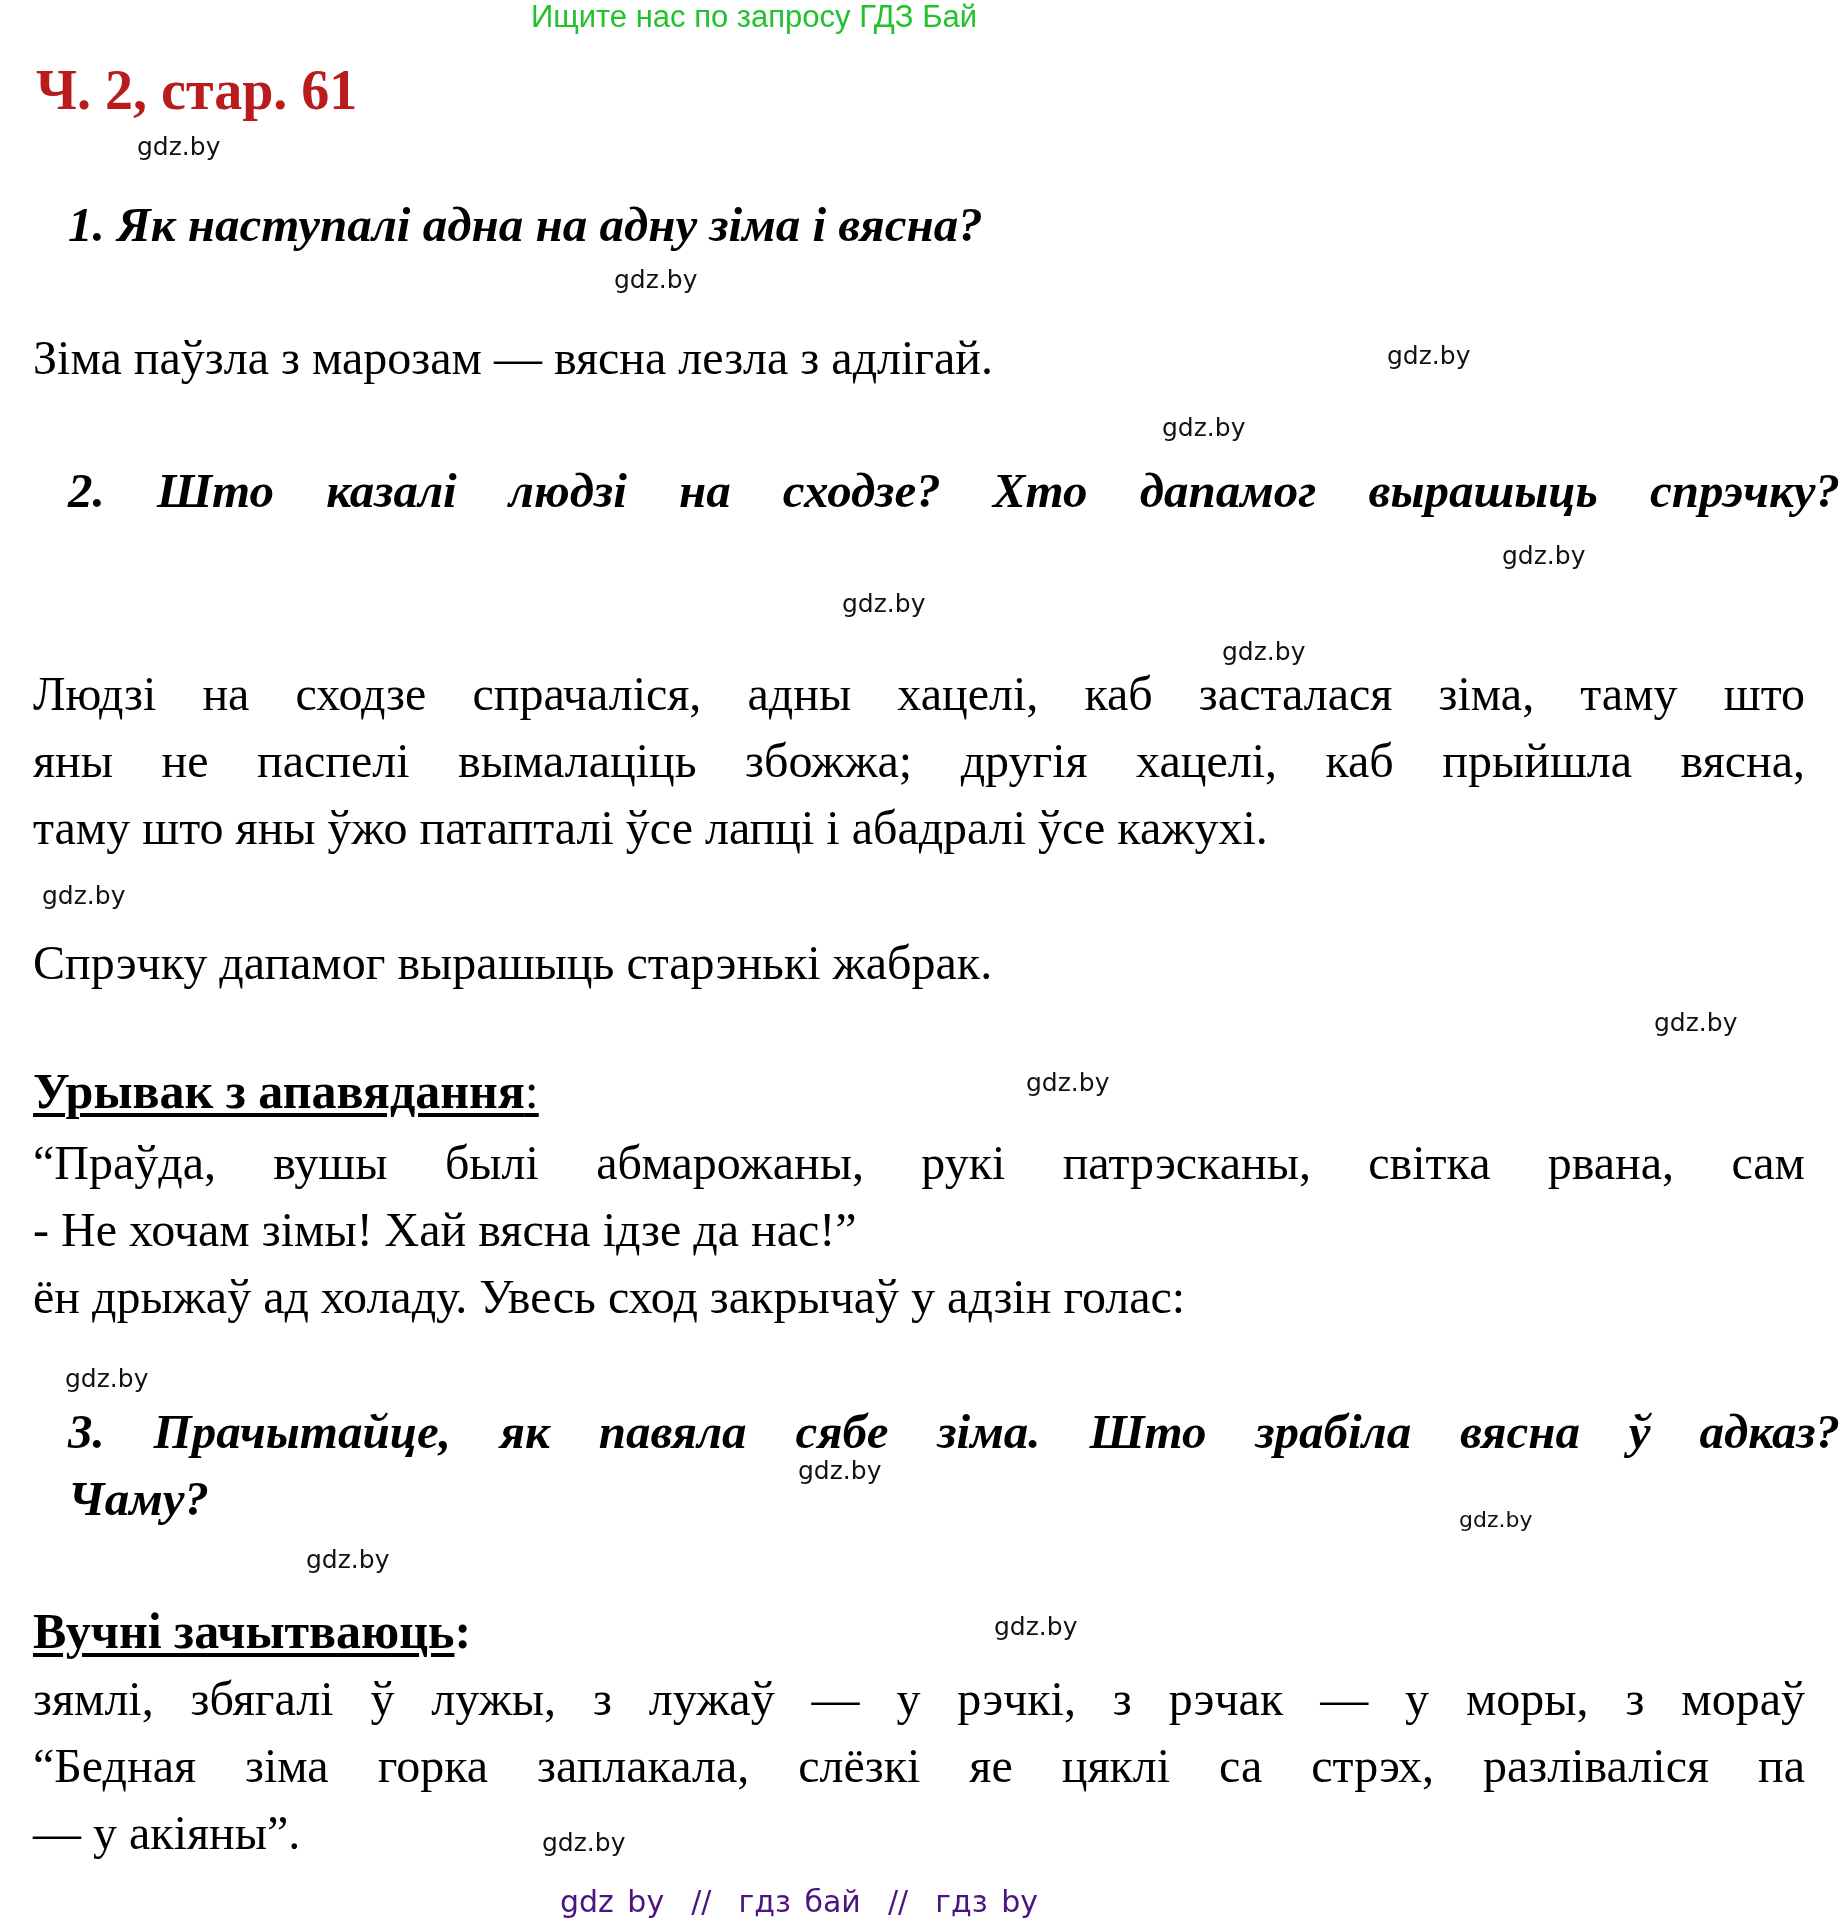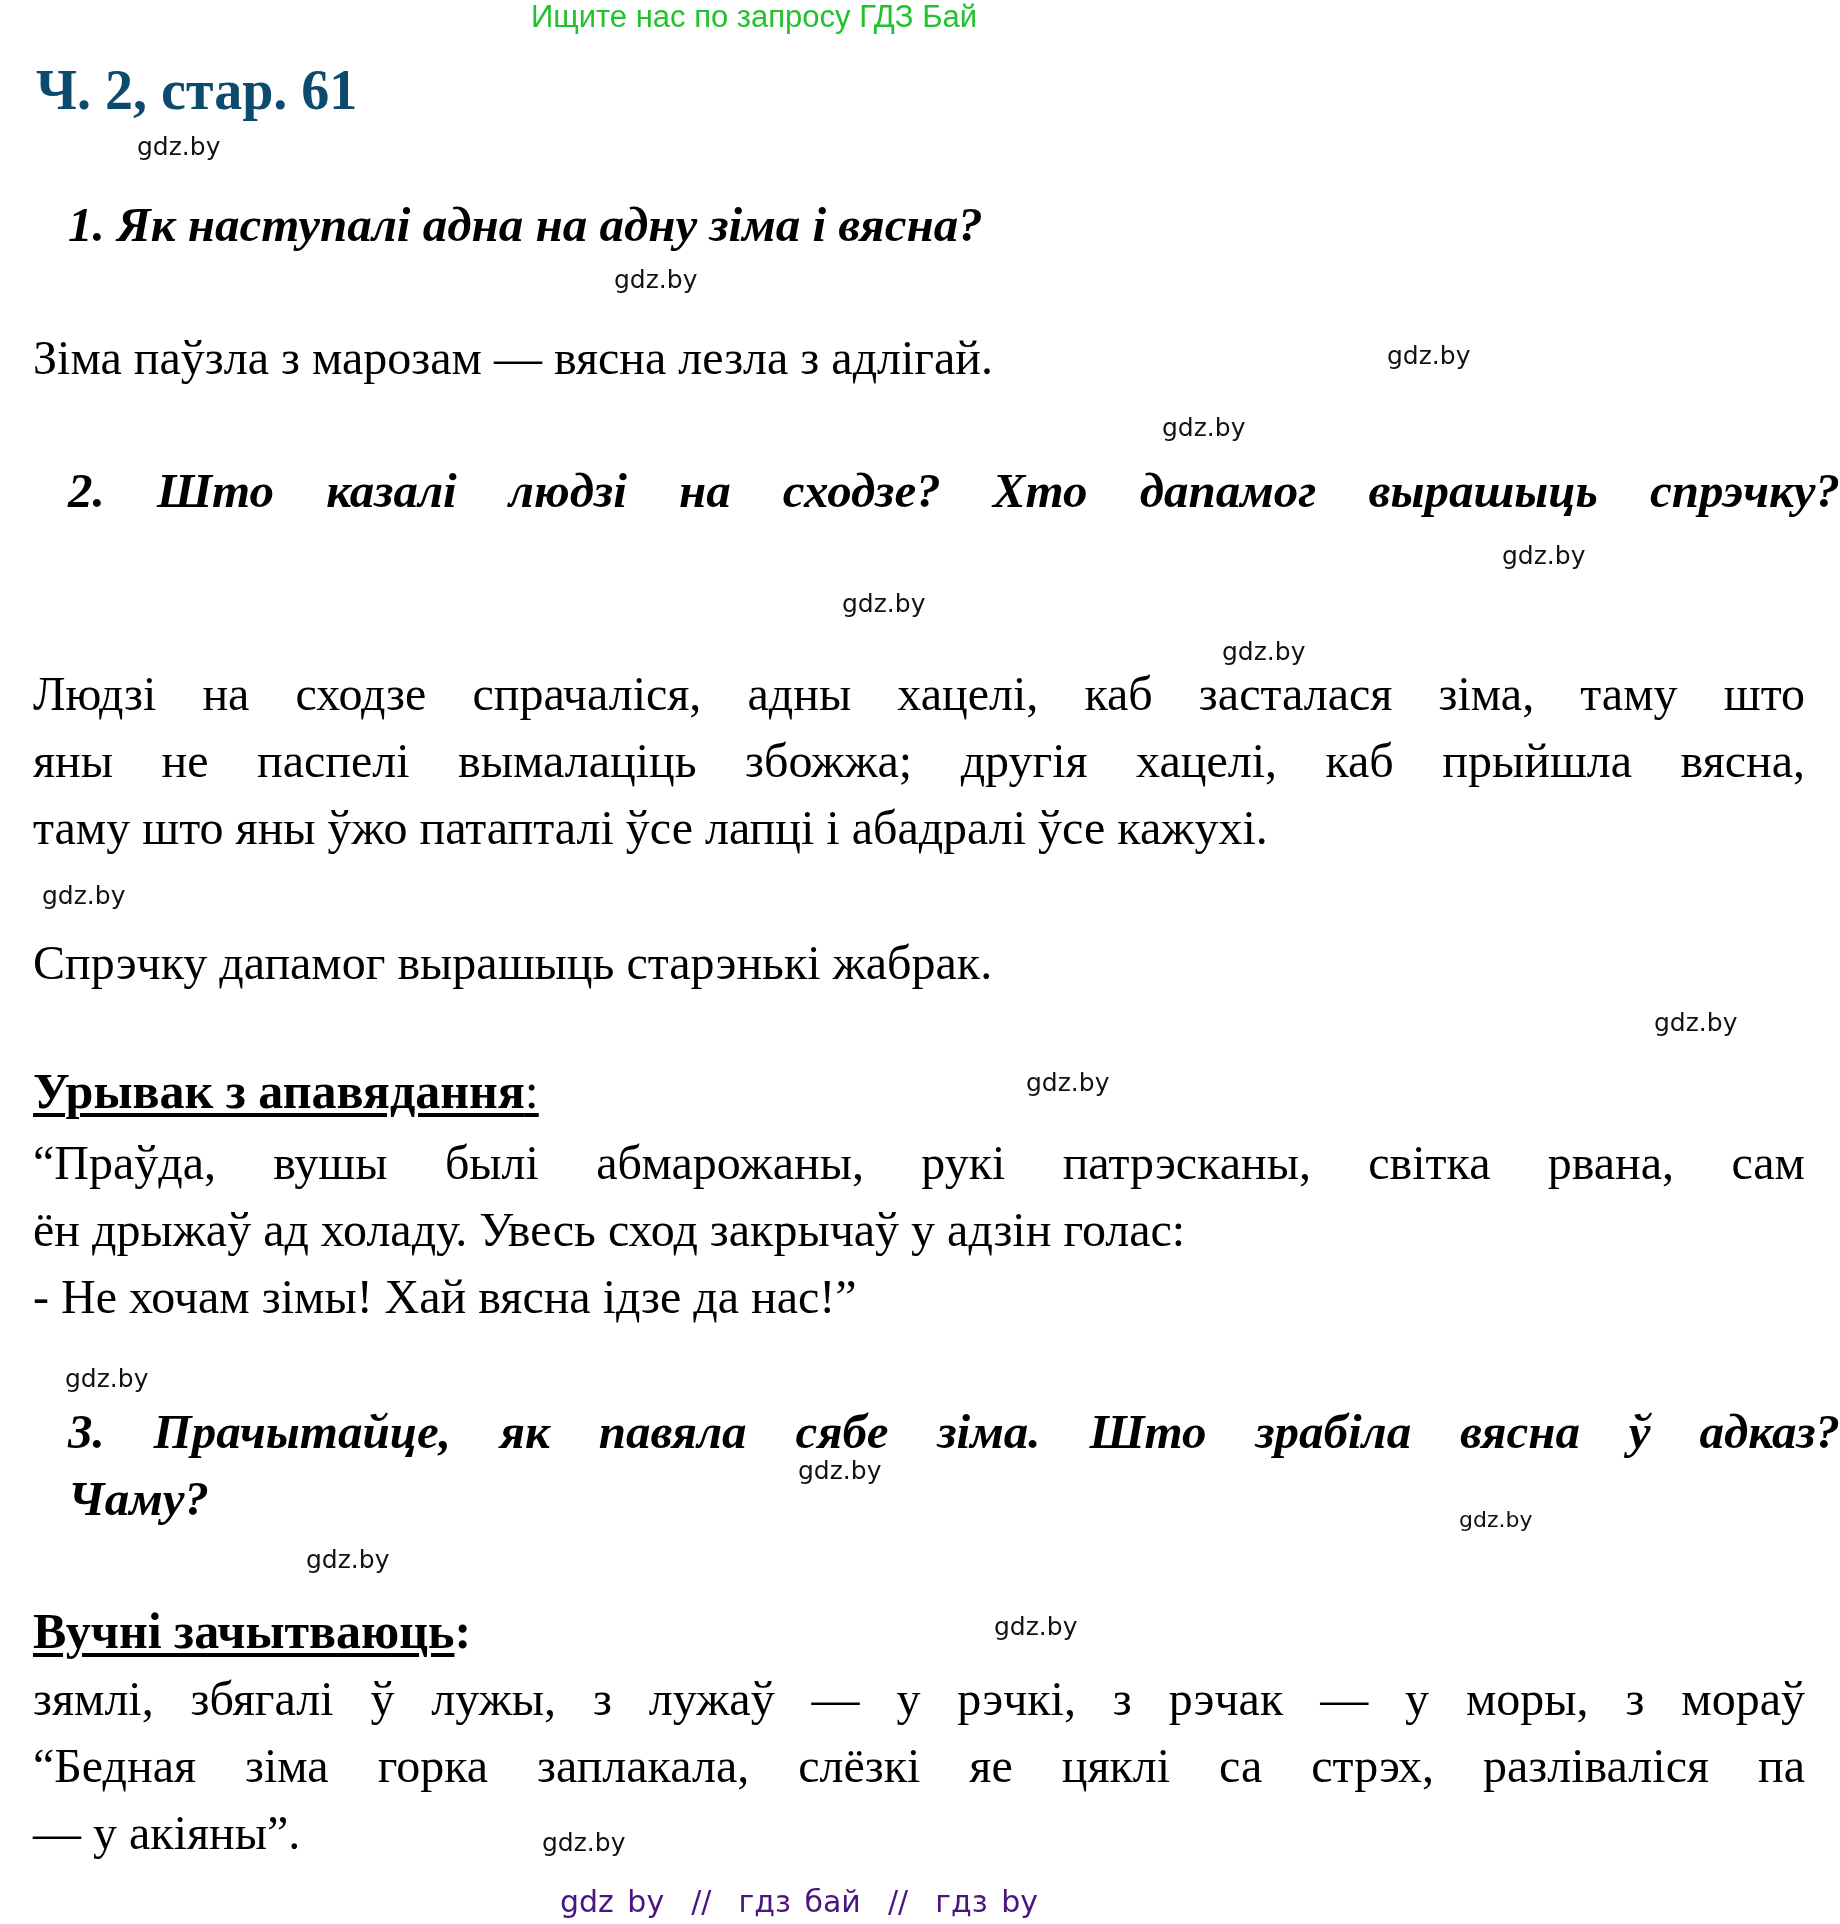--- a/index.html
+++ b/index.html
@@ -40,21 +40,21 @@
     left: 0; width: 1598px; top: 1882px; text-align: center;
     font-family: "DejaVu Sans", sans-serif; font-size: 30px; line-height: 40px;
     word-spacing: 4px;
   }
 </style>
 </head>
 <body>
 
 <div class="abs banner" style="color: rgb(34, 194, 46);">Ищите нас по запросу ГДЗ Бай</div>
 
-<div class="abs page-title" style="color: #0c4a6e;">Ч. 2, стар. 61</div>
+<div class="abs page-title" style="color: #b91c1c;">Ч. 2, стар. 61</div>
 
 <div class="abs wm" style="left:137px; top:132px;">gdz.by</div>
 <div class="abs wm" style="left:614px; top:265px;">gdz.by</div>
 <div class="abs wm" style="left:1387px; top:341px;">gdz.by</div>
 <div class="abs wm" style="left:1162px; top:413px;">gdz.by</div>
 <div class="abs wm" style="left:1502px; top:541px;">gdz.by</div>
 <div class="abs wm" style="left:842px; top:589px;">gdz.by</div>
 <div class="abs wm" style="left:1222px; top:637px;">gdz.by</div>
 <div class="abs wm" style="left:42px; top:881px;">gdz.by</div>
 <div class="abs wm" style="left:1654px; top:1008px;">gdz.by</div>
@@ -81,22 +81,22 @@
 </div>
 
 <div class="abs p" style="top:929px;">Спрэчку дапамог вырашыць старэнькі жабрак.</div>
 
 <div class="abs h-under" style="top:1058px;">
   <span class="u">Урывак з апавядання</span><span class="colon-plain">:</span>
 </div>
 
 <div class="abs p" style="top:1129px;">
   <span class="line j">“Праўда, вушы былі абмарожаны, рукі патрэсканы, світка рвана, сам</span>
+  <span class="line">- Не хочам зімы! Хай вясна ідзе да нас!”</span>
   <span class="line">ён дрыжаў ад холаду. Увесь сход закрычаў у адзін голас:</span>
-  <span class="line">- Не хочам зімы! Хай вясна ідзе да нас!”</span>
 </div>
 
 <div class="abs q" style="top:1398px;">
   <span class="line j">3.  Прачытайце, як павяла сябе зіма. Што зрабіла вясна ў адказ?</span>
   <span class="line">Чаму?</span>
 </div>
 
 <div class="abs h-under" style="top:1598px;">
   <span class="u">Вучні зачытваюць</span><span class="colon-bold">:</span>
 </div>

